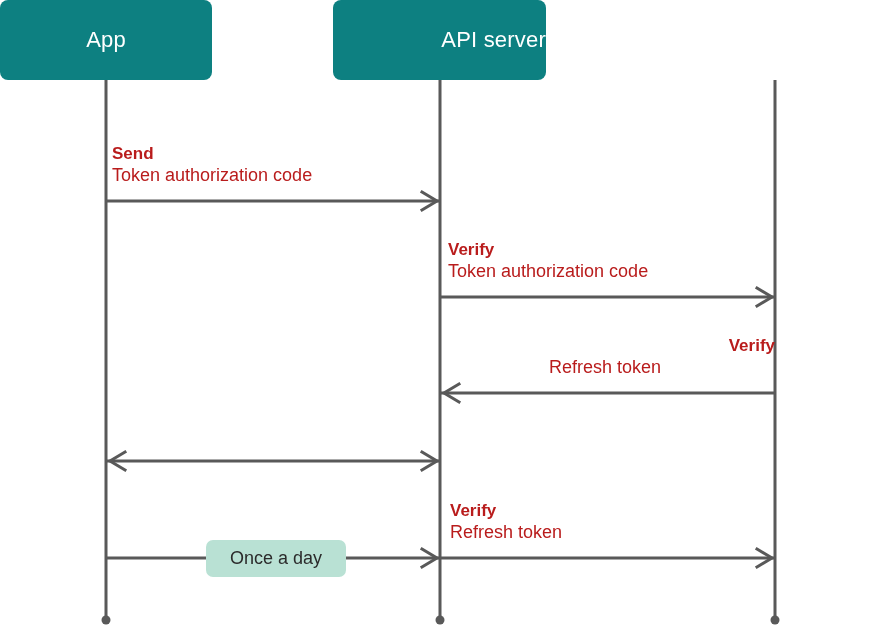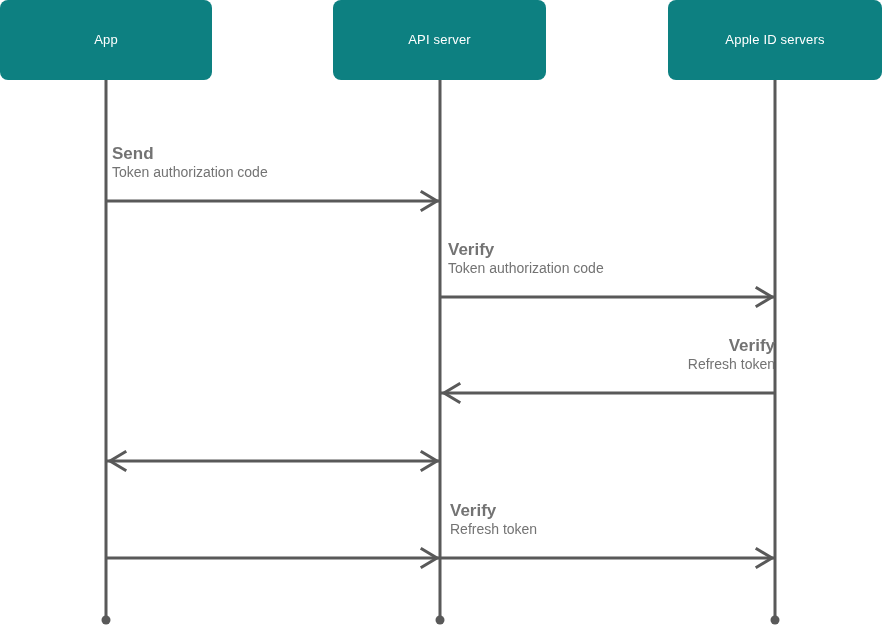--- a/index.html
+++ b/index.html
@@ -25,21 +25,21 @@
     top: 0;
     height: 80px;
     border-radius: 8px;
     display: flex;
     align-items: center;
     justify-content: center;
     box-sizing: border-box;
   }
   .participant-label {
     color: #ffffff;
-    font-size: 13px;
+    font-size: 22px;
     font-weight: 400;
     letter-spacing: 0.2px;
     line-height: 1.1;
     text-align: center;
     white-space: nowrap;
   }
 
   
   .lifeline {
     position: absolute;
@@ -65,33 +65,34 @@
   }
   
   .arrow-svg {
     position: absolute;
     overflow: visible;
   }
 
   
   .msg-label {
     position: absolute;
-    color: #737373;
+    color: #b91c1c;
     line-height: 1.26;
     white-space: nowrap;
   }
   .msg-label .title {
     font-size: 17px;
     font-weight: bold;
     display: block;
   }
   .msg-label .subtitle {
-    font-size: 14px;
+    font-size: 18px;
     font-weight: 400;
     display: block;
+    text-align: center;
   }
   .msg-label.align-left  { text-align: left; }
   .msg-label.align-right { text-align: right; }
   .msg-label.align-center{ text-align: center; }
 
   
   .note-badge {
     position: absolute;
     display: flex;
     align-items: center;
@@ -108,27 +109,24 @@
 </style>
 </head>
 <body>
 
 <div id="diagram">
 
   <div class="participant" style="left:0px; width:212px; background:#0d8081;">
     <span class="participant-label">App</span>
   </div>
 
-  <div class="participant" style="left:333px; width:213px; background:#0d8081;">
+  <div class="participant" style="left:333px; width:213px; background:#0d8081;justify-content:flex-end;">
     <span class="participant-label">API server</span>
   </div>
 
-  <div class="participant" style="left:668px; width:214px; background:#0d8081;">
-    <span class="participant-label">Apple ID servers</span>
-  </div>
 
   <div class="lifeline" style="left:106px; top:80px; height:540px;"></div>
   <div class="lifeline-dot" style="left:106px; top:620px;"></div>
 
   <div class="lifeline" style="left:440px; top:80px; height:540px;"></div>
   <div class="lifeline-dot" style="left:440px; top:620px;"></div>
 
   <div class="lifeline" style="left:775px; top:80px; height:540px;"></div>
   <div class="lifeline-dot" style="left:775px; top:620px;"></div>
 
@@ -173,14 +171,17 @@
   </div>
   <div class="msg-line" style="left:440px; top:558px; width:335px;"></div>
   <svg class="arrow-svg" width="20" height="22" style="left:755px; top:547px;">
     <polyline points="2,2 17,11 2,20" fill="none" stroke="#595959" stroke-width="3" stroke-linecap="square" stroke-linejoin="miter"></polyline>
   </svg>
 
   <div class="msg-line" style="left:106px; top:558px; width:334px;"></div>
   <svg class="arrow-svg" width="20" height="22" style="left:420px; top:547px;">
     <polyline points="2,2 17,11 2,20" fill="none" stroke="#595959" stroke-width="3" stroke-linecap="square" stroke-linejoin="miter"></polyline>
   </svg>
+  <div class="note-badge" style="left:206px; top:540px; width:140px; height:37px; background:#b9e1d4;">
+    <span class="note-badge-label">Once a day</span>
+  </div>
 
 </div>
 
 </body></html>

